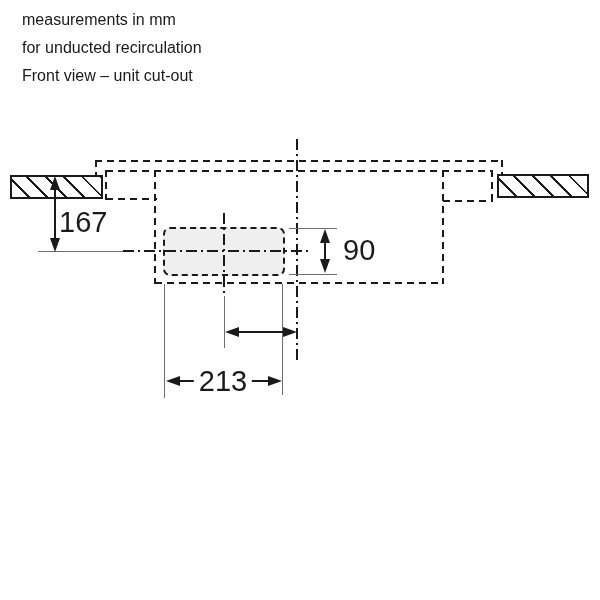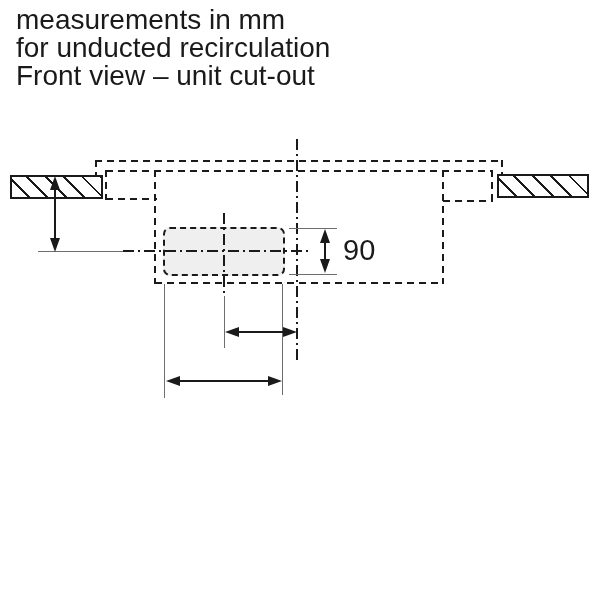--- a/index.html
+++ b/index.html
@@ -1,21 +1,21 @@
 <!DOCTYPE html>
 <html><head>
 <meta charset="utf-8">
 <style>
   html,body{margin:0;padding:0;background:#ffffff;}
   .canvas{
     position:relative;width:600px;height:600px;background:#fff;overflow:hidden;
     font-family:"Liberation Sans", sans-serif;color:#1a1a1a;
   }
   .abs{position:absolute;}
-  .title{left:16px;top:6px;font-size:28px;line-height:28px;letter-spacing:0;}
+  .title{left:22px;top:6px;font-size:16px;line-height:28px;letter-spacing:0;}
   
   .h-dash{height:2px;background:repeating-linear-gradient(90deg,#1a1a1a 0 7px,transparent 7px 12px);}
   .v-dash{width:2px;background:repeating-linear-gradient(180deg,#1a1a1a 0 7px,transparent 7px 12px);}
   .h-dashdot{height:2px;background:repeating-linear-gradient(90deg,#1a1a1a 0 11px,transparent 11px 15px,#1a1a1a 15px 17px,transparent 17px 21px);}
   .v-dashdot{width:2px;background:repeating-linear-gradient(180deg,#1a1a1a 0 11px,transparent 11px 15px,#1a1a1a 15px 17px,transparent 17px 21px);}
   .h-ext{height:1px;background:#6e6e6e;}
   .v-ext{width:1px;background:#6e6e6e;}
   .h-dim{height:2px;background:#1a1a1a;}
   .v-dim{width:2px;background:#1a1a1a;}
   
@@ -76,27 +76,29 @@
   <div class="abs h-ext" style="left:38px;top:251px;width:85px;"></div>
   <div class="abs h-ext" style="left:289px;top:228px;width:48px;"></div>
   <div class="abs h-ext" style="left:289px;top:274px;width:48px;"></div>
   <div class="abs v-ext" style="left:224px;top:296px;height:52px;"></div>
   <div class="abs v-ext" style="left:164px;top:284px;height:114px;"></div>
   <div class="abs v-ext" style="left:282px;top:284px;height:111px;"></div>
 
   <div class="abs v-dim" style="left:54px;top:182px;height:60px;"></div>
   <div class="abs ar ar-up" style="left:50px;top:176px;"></div>
   <div class="abs ar ar-down" style="left:50px;top:238px;"></div>
+  <div class="abs dim-text" style="left:59px;top:207px;">167</div>
 
   <div class="abs v-dim" style="left:324px;top:240px;height:22px;"></div>
   <div class="abs ar ar-up" style="left:320px;top:229px;"></div>
   <div class="abs ar ar-down" style="left:320px;top:259px;"></div>
   <div class="abs dim-text" style="left:343px;top:235px;">90</div>
 
   <div class="abs h-dim" style="left:230px;top:331px;width:62px;"></div>
   <div class="abs ar ar-left" style="left:225px;top:327px;"></div>
   <div class="abs ar ar-right" style="left:283px;top:327px;"></div>
 
   <div class="abs h-dim" style="left:170px;top:380px;width:108px;"></div>
   <div class="abs ar ar-left" style="left:166px;top:376px;"></div>
   <div class="abs ar ar-right" style="left:268px;top:376px;"></div>
+  <div class="abs dim-text center-x on-line" style="left:223px;top:366px;">213</div>
 
 </div>
 
 </body></html>

